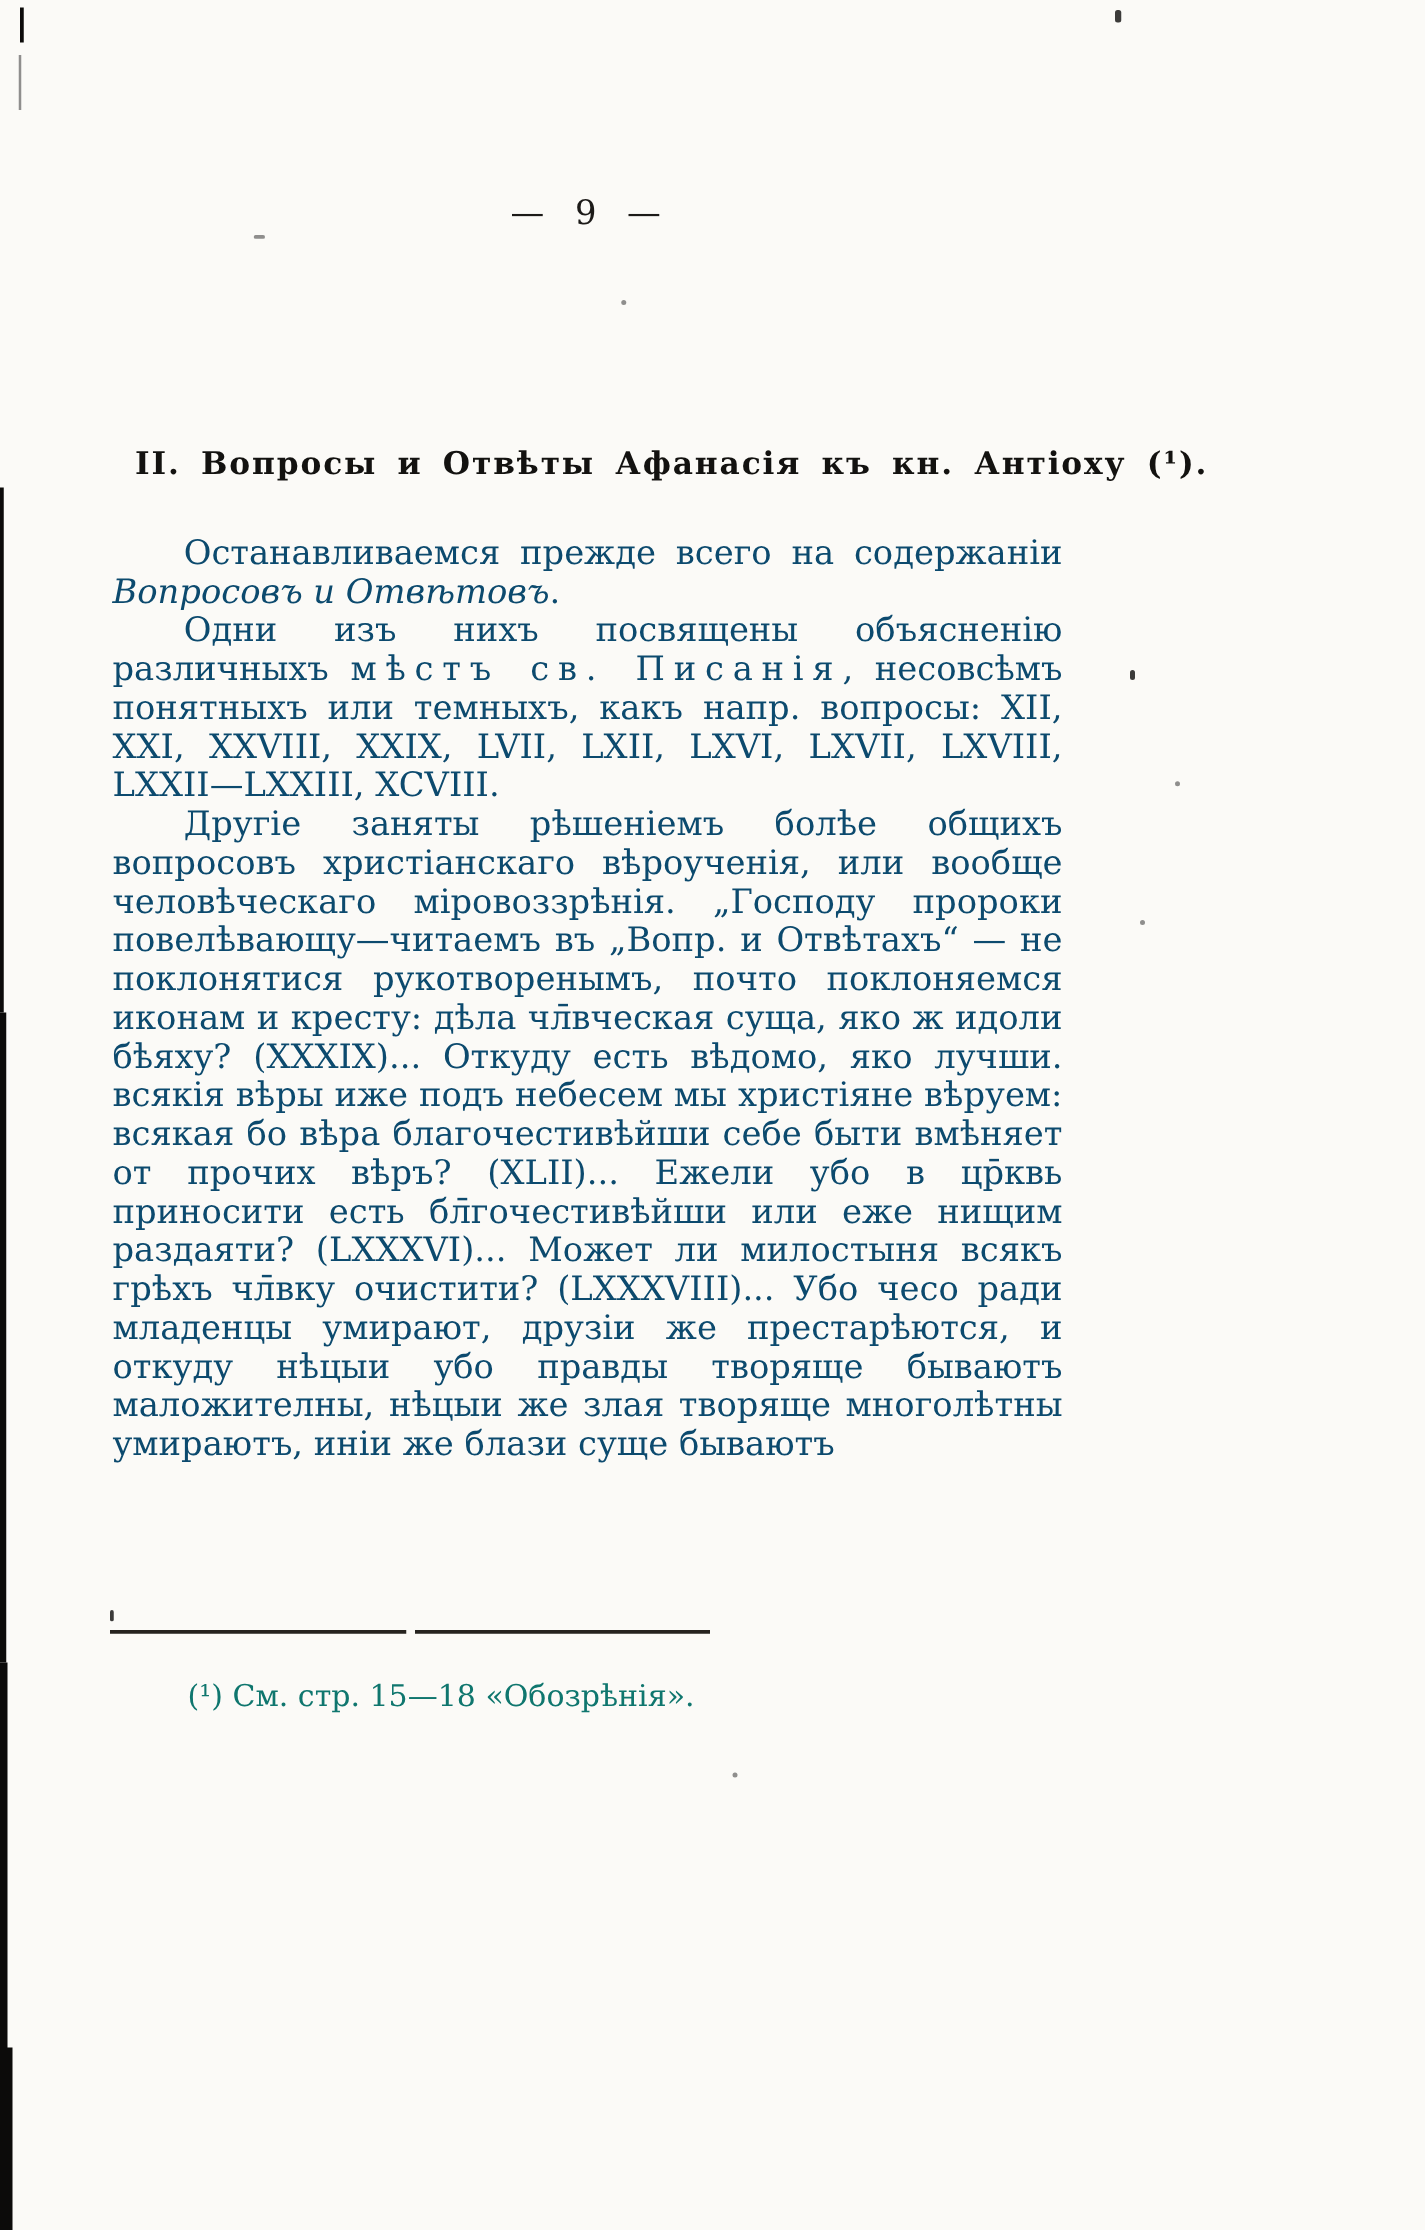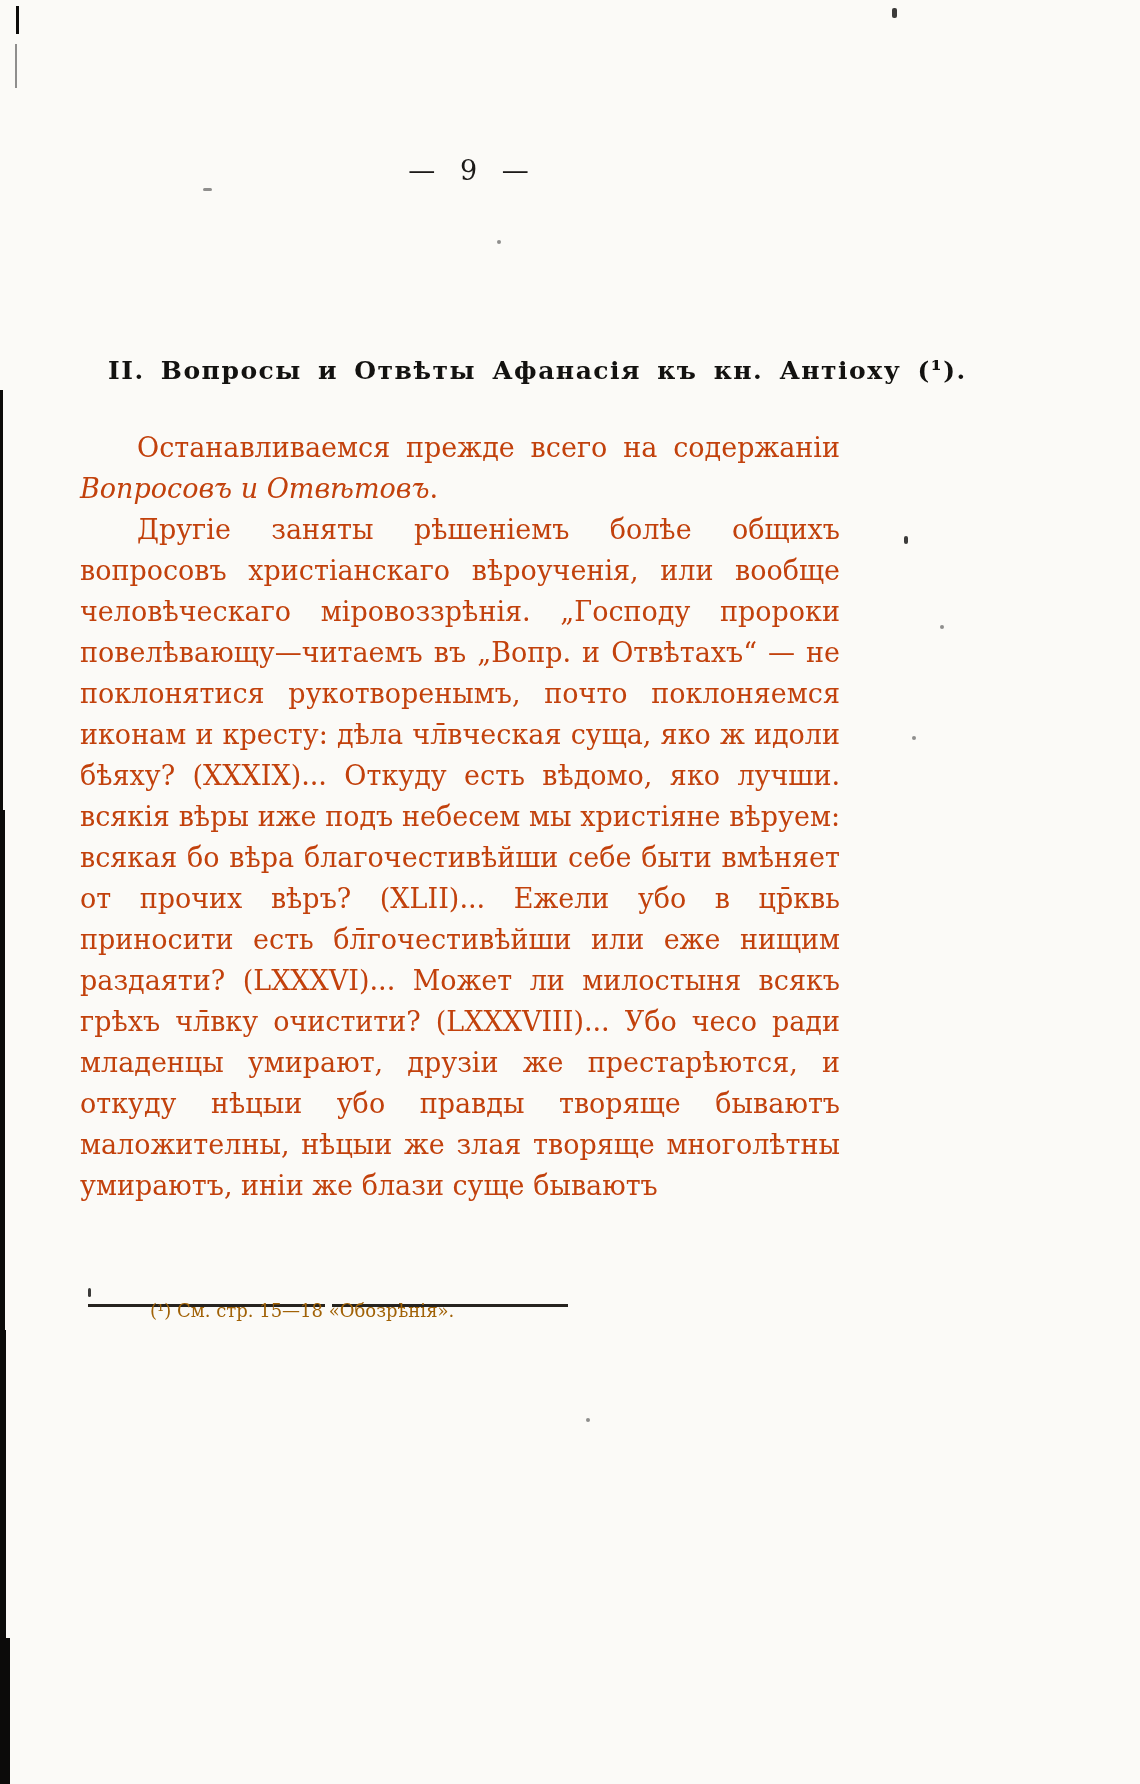--- a/index.html
+++ b/index.html
@@ -23,41 +23,41 @@
   }
   .heading {
     position: absolute; top: 356px; left: 108px; width: 900px;
     margin: 0;
     font-size: 25px; font-weight: 700;
     letter-spacing: 1.5px; word-spacing: 6px;
     white-space: nowrap;
     color: #131210;
   }
   .body-text {
-    position: absolute; top: 427px; left: 80px; width: 760px;
-    font-size: 27px; line-height: 41px;
+    position: absolute; top: 427px; left: 90px; width: 760px;
+    font-size: 27px; line-height: 31px;
     text-align: justify;
-    color: #c2410c;
+    color: #0c4a6e;
   }
   .para { margin: 0; text-indent: 57px; }
   .para .ital { font-style: italic; }
   .spaced { letter-spacing: 7px; }
   .footnote-rule {
     position: absolute; top: 1304px; left: 88px; width: 480px;
     display: flex; gap: 7px;
   }
   .footnote-rule .seg {
     display: block; height: 3px; background: #26231f; flex: 1;
   }
   .footnote {
-    position: absolute; top: 1294px; left: 90px; width: 760px;
+    position: absolute; top: 1340px; left: 90px; width: 760px;
     margin: 0;
-    font-size: 18px; line-height: 34px;
+    font-size: 24px; line-height: 34px;
     text-indent: 60px;
-    color: #a16207;
+    color: #0f766e;
   }
   .artifacts .a {
     position: absolute; background: #0c0b0a;
   }
   .artifacts .speck {
     border-radius: 2px; opacity: 0.8;
   }
   .artifacts .faint { opacity: 0.45; }
 </style>
 </head>
@@ -65,20 +65,21 @@
 
 <div class="page">
 
   <div class="page-number">— 9 —</div>
 
   <h1 class="heading">II. Вопросы и Отвѣты Афанасія къ кн. Антіоху (¹).</h1>
 
   <div class="body-text">
     <p class="para"><span>Останавливаемся прежде всего на содержаніи </span><span class="ital">Вопросовъ и Отвѣтовъ</span><span>.</span></p>
 
+    <p class="para"><span>Одни изъ нихъ посвящены объясненію различныхъ </span><span class="spaced">мѣстъ св. Писанія</span><span>, несовсѣмъ понятныхъ или темныхъ, какъ напр. вопросы: XII, XXI, XXVIII, XXIX, LVII, LXII, LXVI, LXVII, LXVIII, LXXII—LXXIII, XCVIII.</span></p>
 
     <p class="para">Другіе заняты рѣшеніемъ болѣе общихъ вопросовъ христіанскаго вѣроученія, или вообще человѣческаго міровоззрѣнія. „Господу пророки повелѣвающу—читаемъ въ „Вопр. и Отвѣтахъ“ — не поклонятися рукотворенымъ, почто поклоняемся иконам и кресту: дѣла чл̄вческая суща, яко ж идоли бѣяху? (XXXIX)... Откуду есть вѣдомо, яко лучши. всякія вѣры иже подъ небесем мы христіяне вѣруем: всякая бо вѣра благочестивѣйши себе быти вмѣняет от прочих вѣръ? (XLII)... Ежели убо в цр̄квь приносити есть бл̄гочестивѣйши или еже нищим раздаяти? (LXXXVI)... Может ли милостыня всякъ грѣхъ чл̄вку очистити? (LXXXVIII)... Убо чесо ради младенцы умирают, друзіи же престарѣются, и откуду нѣцыи убо правды творяще бываютъ маложителны, нѣцыи же злая творяще многолѣтны умираютъ, иніи же блази суще бываютъ</p>
   </div>
 
   <div class="footnote-rule">
     <span class="seg"></span>
     <span class="seg"></span>
   </div>
 
   <p class="footnote">(¹) См. стр. 15—18 «Обозрѣнія».</p>

